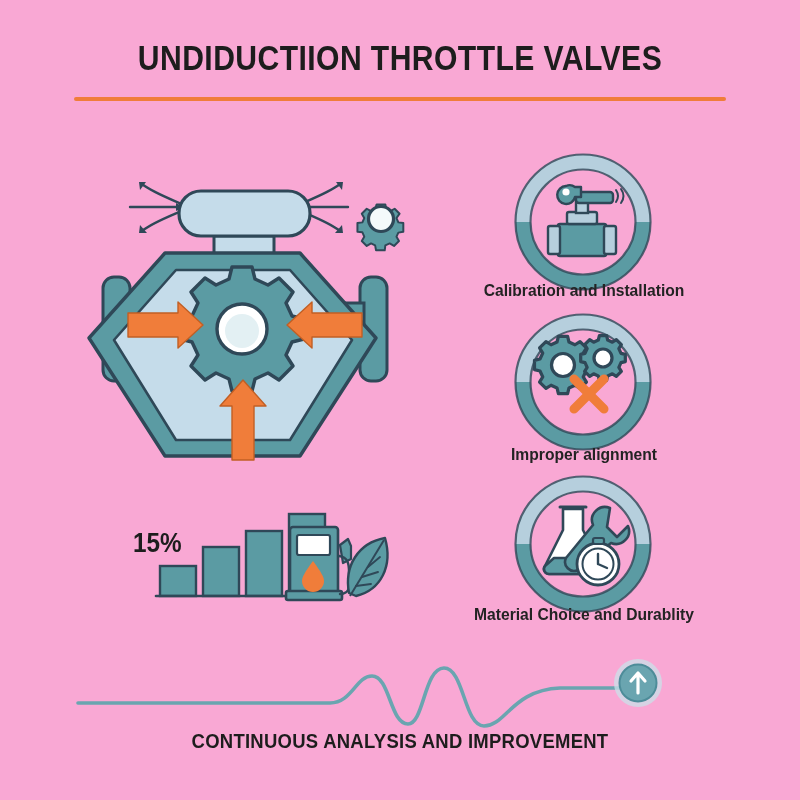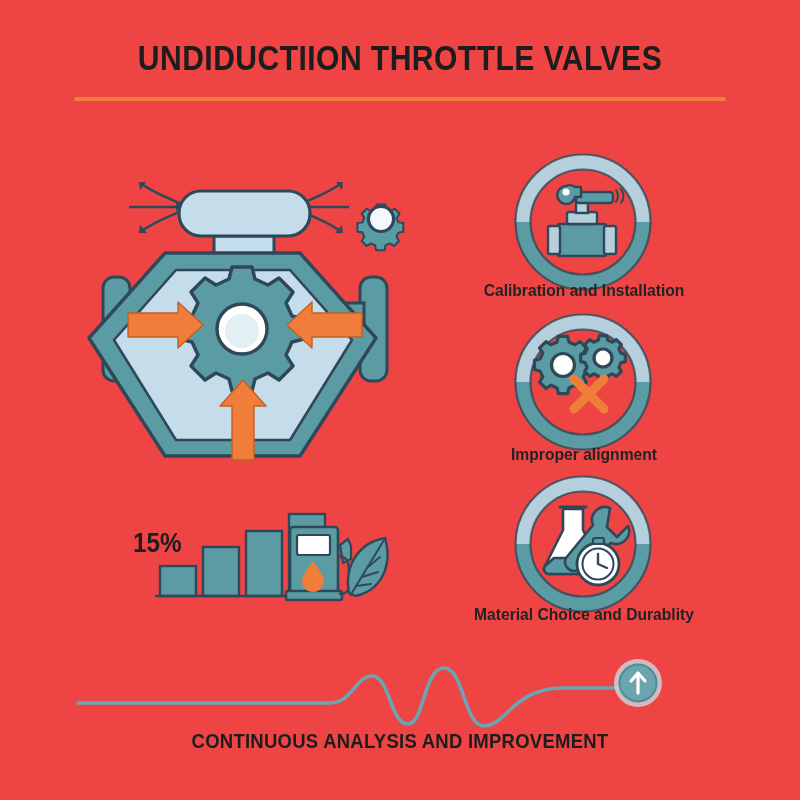--- a/index.html
+++ b/index.html
@@ -4,21 +4,21 @@
 <style>
   html, body {
     margin: 0;
     padding: 0;
     background: #ffffff;
   }
   #infographic {
     position: relative;
     width: 800px;
     height: 800px;
-    background: #ef4444;
+    background: #f9a8d4;
     overflow: hidden;
     font-family: "Liberation Sans", sans-serif;
   }
 
   
   #title-block {
     position: absolute;
     top: 38px;
     left: 0;
     width: 800px;

